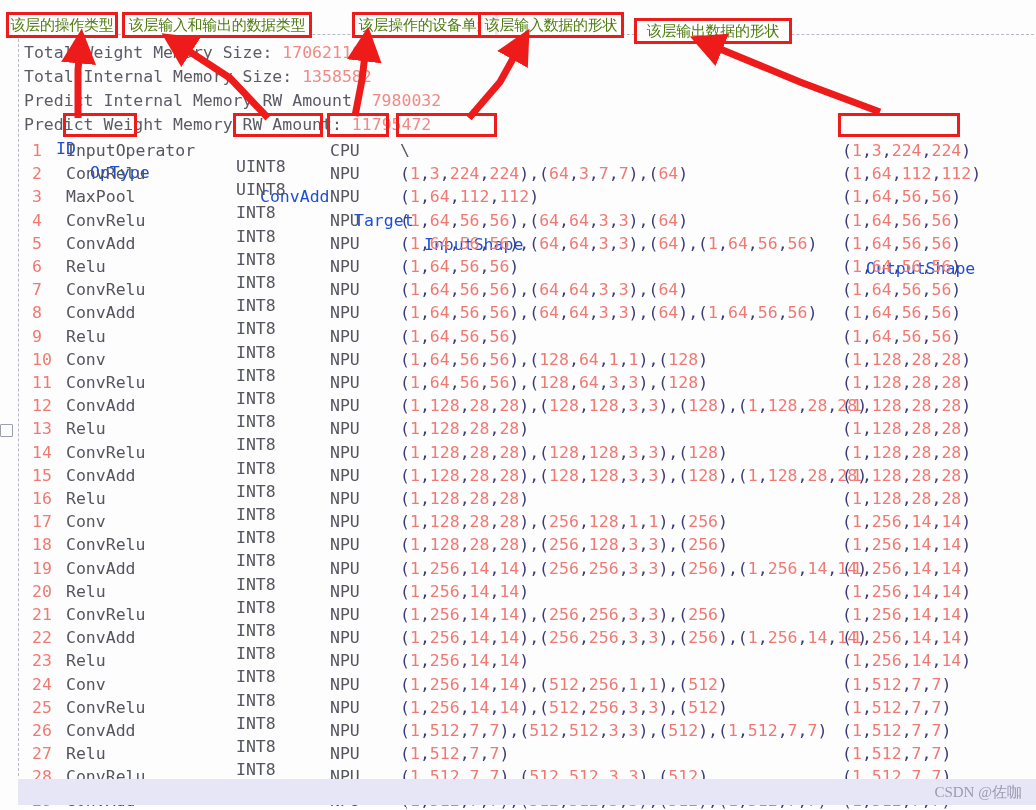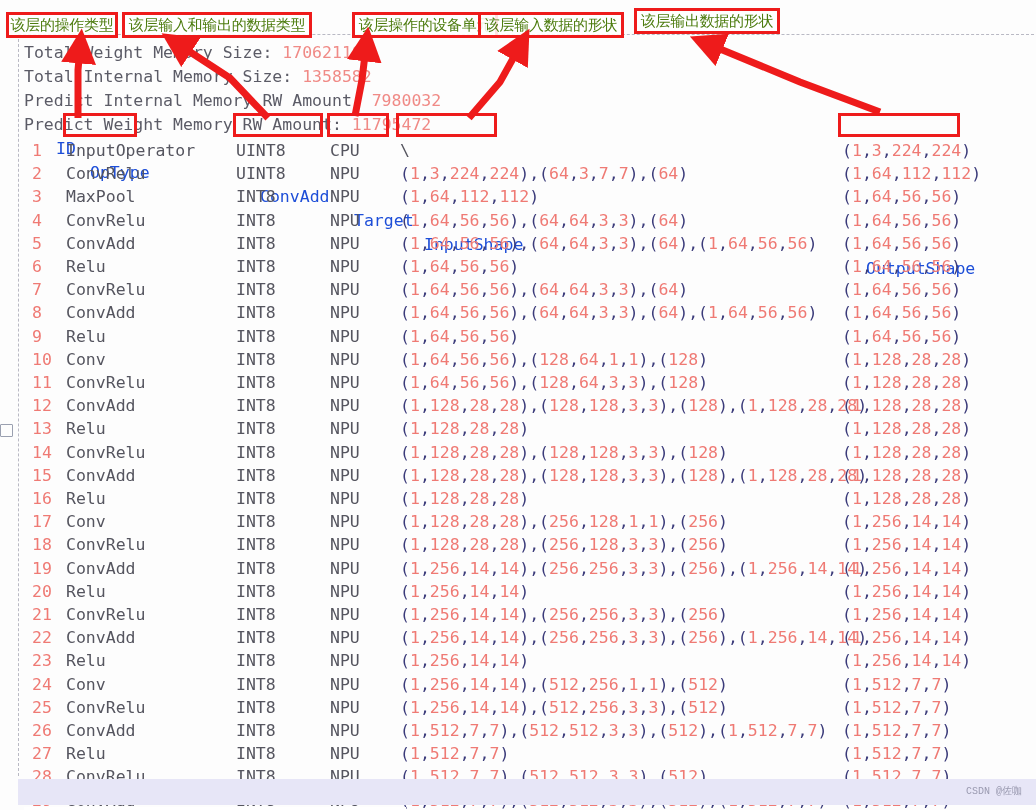--- a/index.html
+++ b/index.html
@@ -37,21 +37,21 @@
   .summary{ left:24px; color:#5b5b66; }
   .summary .num{ color:#f08a86; }
 
   .hdr{ left:24px; color:#1d4ed8; }
 
   .row{ position:absolute; left:0; height:23.2px; line-height:23.2px;
         font-size:16.5px; white-space:pre; }
   .cell{ position:absolute; white-space:pre; }
   .c-id{ color:#ef7a74; }
   .c-op{ color:#55555f; }
-  .c-dt{ color:#55555f; }
+  .c-dt{ color:#55555f;margin-top:16px; }
   .c-tg{ color:#55555f; }
   .c-shape{ color:#3b3b7a; }
   .c-shape .n{ color:#ef7a74; }
   .c-slash{ color:#55555f; }
 
   
   .x-id{ left:32px; }
   .x-op{ left:66px; }
   .x-dt{ left:236px; }
   .x-tg{ left:330px;text-align:center; }
@@ -66,22 +66,22 @@
   #footer .sel{
     position:absolute;left:6px;top:0;height:26px;line-height:26px;
     background:#ffffff;color:#3a3a44;font-size:16.5px;white-space:pre;
     padding:0 2px;
     margin-top:28px;
   }
   #footer .sel .paren{ color:#3b3b7a; }
   #footer .sel .num{ color:#ef5a52; }
   #watermark{
     position:absolute;right:14px;top:0;height:26px;line-height:26px;
-    color:#9a9ab0;font-size:10px;
-    font-family:Liberation Mono, monospace;
+    color:#9a9ab0;font-size:15px;
+    font-family:Liberation Serif, serif;
   }
 
   
   .anno{
     position:absolute;
     border:3px solid #ee1b1b;
     background:rgba(255,255,255,0.88);
     color:#4d7c0f;
     font-family:"DejaVu Sans","Liberation Sans",sans-serif;
     font-size:15px;
@@ -170,21 +170,21 @@
 <div id="overlay">
 
   <div class="anno" style="left:6px;top:12px;width:112px;height:26px;">该层的操作类型</div>
 
   <div class="anno" style="left:122px;top:12px;width:190px;height:26px;">该层输入和输出的数据类型</div>
 
   <div class="anno" style="left:316px;top:12px;width:146px;height:26px;margin-left:36px;">该层操作的设备单元</div>
 
   <div class="anno" style="left:478px;top:12px;width:146px;height:26px;">该层输入数据的形状</div>
 
-  <div class="anno" style="left:634px;top:8px;width:146px;height:26px;">该层输出数据的形状</div>
+  <div class="anno" style="left:634px;top:18px;width:158px;height:26px;">该层输出数据的形状</div>
 
   <div class="anno-empty" style="left:63px;top:113px;width:74px;height:24px;"></div>
   <div class="anno-empty" style="left:233px;top:113px;width:90px;height:24px;"></div>
   <div class="anno-empty" style="left:327px;top:113px;width:62px;height:24px;"></div>
   <div class="anno-empty" style="left:396px;top:113px;width:101px;height:24px;"></div>
   <div class="anno-empty" style="left:838px;top:113px;width:122px;height:24px;"></div>
 
   <svg class="arrow" style="left:0;top:0;width:1036px;height:810px;" viewBox="0 0 1036 810">
     <defs>
       <marker id="ah" markerWidth="5" markerHeight="5" refX="2.2" refY="2.5" orient="auto">

